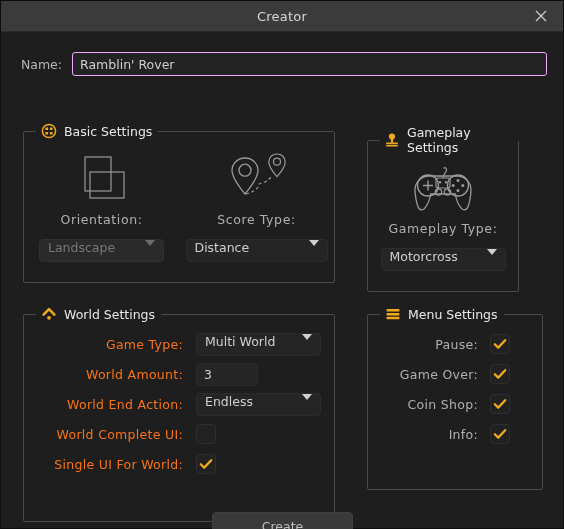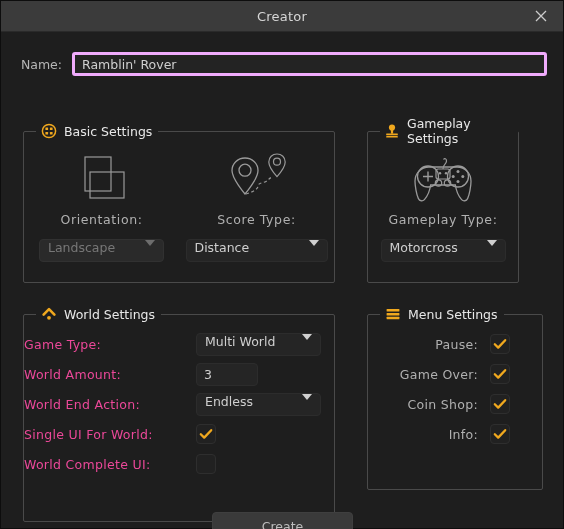--- a/index.html
+++ b/index.html
@@ -78,21 +78,21 @@
     font-size: 12.5px;
     color: #b6b6b6;
     margin-left: 14px;
   }
   .name-input {
     margin-left: 10px;
     width: 475px;
     height: 24px;
     box-sizing: border-box;
     background: #232323;
-    border: 3px solid #f0abfc;
+    border: 1px solid #f0abfc;
     border-radius: 3px;
     color: #cfcfcf;
     font-family: "DejaVu Sans", "Liberation Sans", sans-serif;
     font-size: 12.5px;
     padding: 0 7px;
     outline: none;
   }
 
   
   .group {
@@ -119,21 +119,21 @@
     display: flex;
     align-items: center;
     justify-content: center;
   }
   .group-title {
     font-size: 12.5px;
     color: #e8e8e8;
   }
 
   #group-basic    { left: 22px;  top: 99px;  width: 312px; height: 152px; }
-  #group-gameplay { left: 366px; top: 99px;  width: 152px; height: 152px; }
+  #group-gameplay { left: 366px; top: 108px;  width: 152px; height: 152px; }
   #group-world    { left: 22px;  top: 282px; width: 312px; height: 208px; }
   #group-menu     { left: 366px; top: 282px; width: 176px; height: 176px; }
 
   
   .basic-cols {
     position: absolute;
     left: 0; top: 0;
     width: 100%; height: 100%;
     display: flex;
   }
@@ -216,23 +216,23 @@
     left: 0; top: 14px;
     width: 100%;
   }
   .row {
     display: flex;
     align-items: center;
     height: 30px;
   }
   .row-label {
     width: 172px;
-    text-align: left;
-    font-size: 12.5px;
-    color: #ec4899;
+    text-align: right;
+    font-size: 12.5px;
+    color: #f97316;
     padding-right: 13px;
     box-sizing: border-box;
     letter-spacing: 0.3px;
   }
   .num-input {
     box-sizing: border-box;
     width: 62px;
     height: 23px;
     background: #252525;
     border: 1px solid #2c2c2c;
@@ -437,33 +437,33 @@
 
         <div class="row">
           <div class="row-label">World End Action:</div>
           <div class="combo" id="combo-worldend">
             <span class="combo-text">Endless</span>
             <span class="arrow"></span>
           </div>
         </div>
 
         <div class="row">
+          <div class="row-label">World Complete UI:</div>
+          <div class="checkbox"></div>
+        </div>
+
+        <div class="row">
           <div class="row-label">Single UI For World:</div>
           <div class="checkbox">
             <span>
               <svg width="16" height="16" viewBox="0 0 16 16">
                 <path d="M2.8 8.2 L6.2 11.6 L13.2 4.2" fill="none" stroke="#f0a81e" stroke-width="2.3" stroke-linecap="round" stroke-linejoin="round"></path>
               </svg>
             </span>
           </div>
-        </div>
-
-        <div class="row">
-          <div class="row-label">World Complete UI:</div>
-          <div class="checkbox"></div>
         </div>
       </div>
     </div>
 
     <div class="group" id="group-menu">
       <div class="group-header">
         <span class="group-icon">
           <svg width="16" height="16" viewBox="0 0 16 16">
             <rect x="1.6" y="3.0" width="12.8" height="2.5" rx="0.5" fill="#f0a81e"></rect>
             <rect x="1.6" y="6.9" width="12.8" height="2.5" rx="0.5" fill="#f0a81e"></rect>

